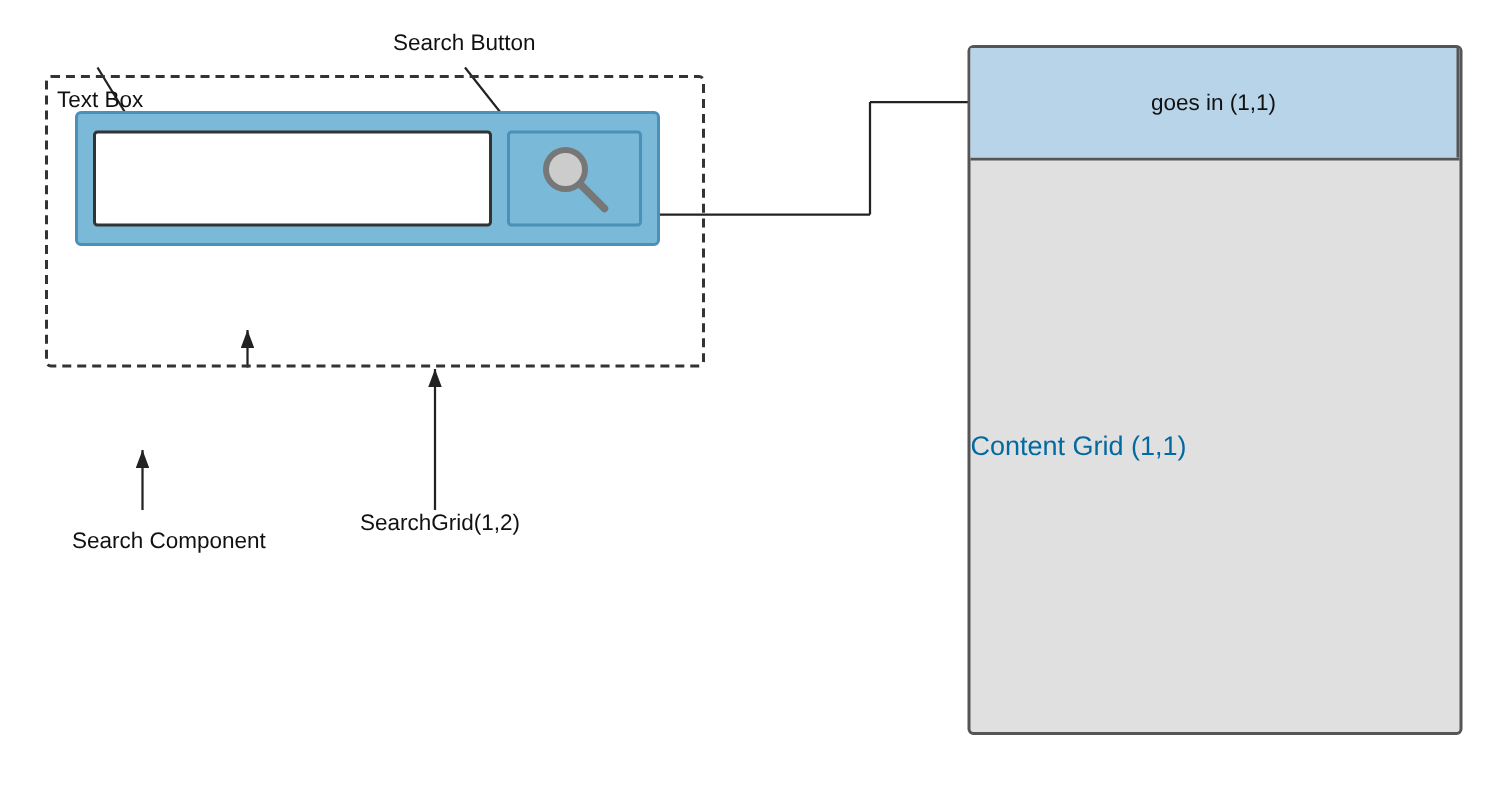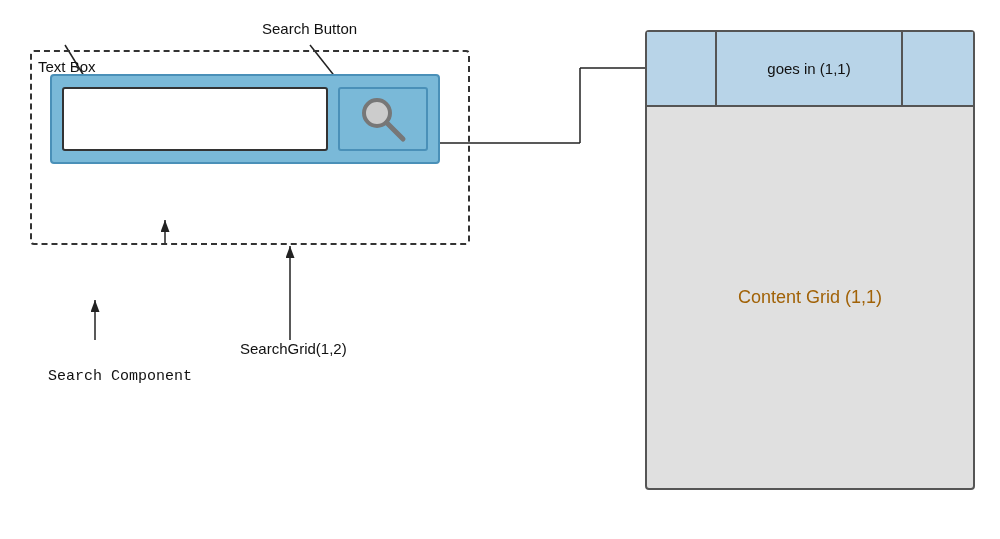--- a/index.html
+++ b/index.html
@@ -94,20 +94,21 @@
       height: 460px;
       background: #e0e0e0;
       border: 2px solid #555;
       border-radius: 4px;
       display: flex;
       flex-direction: column;
     }
 
     .app-grid-header {
       display: flex;
+      flex-direction: column;
       height: 75px;
       border-bottom: 2px solid #555;
       background: #b8d4e8;
       flex-shrink: 0;
     }
 
     .header-cell-1 {
       width: 70px;
       border-right: 2px solid #555;
       background: #b8d4e8;
@@ -126,23 +127,22 @@
 
     .header-cell-3 {
       width: 70px;
       background: #b8d4e8;
     }
 
     .app-grid-content {
       flex: 1;
       display: flex;
       align-items: center;
-      justify-content: center;
       font-size: 18px;
-      color: #a16207;
+      color: #0369a1;
     }
   </style>
 </head>
 <body>
 
 <div class="diagram-container">
 
   <svg class="arrows-svg">
 
     <defs>
@@ -183,21 +183,21 @@
       </div>
     </div>
 
 
   </div>
 
   <div class="label" style="top:10px; left:38px;margin-top:48px;">Text Box</div>
 
   <div class="label" style="top:0; left:262px;margin-top:20px;">Search Button</div>
 
-  <div class="label" style="top:368px; left:48px;font-family:Liberation Mono, monospace;">Search Component</div>
+  <div class="label" style="top:352px; left:48px;">Search Component</div>
 
   <div class="label" style="top:340px; left:240px;">SearchGrid(1,2)</div>
 
   <div class="app-grid-outer">
     <div class="app-grid-header">
       <div class="header-cell-1"></div>
       <div class="header-cell-2">
         <span>goes in (1,1)</span>
       </div>
       <div class="header-cell-3"></div>

